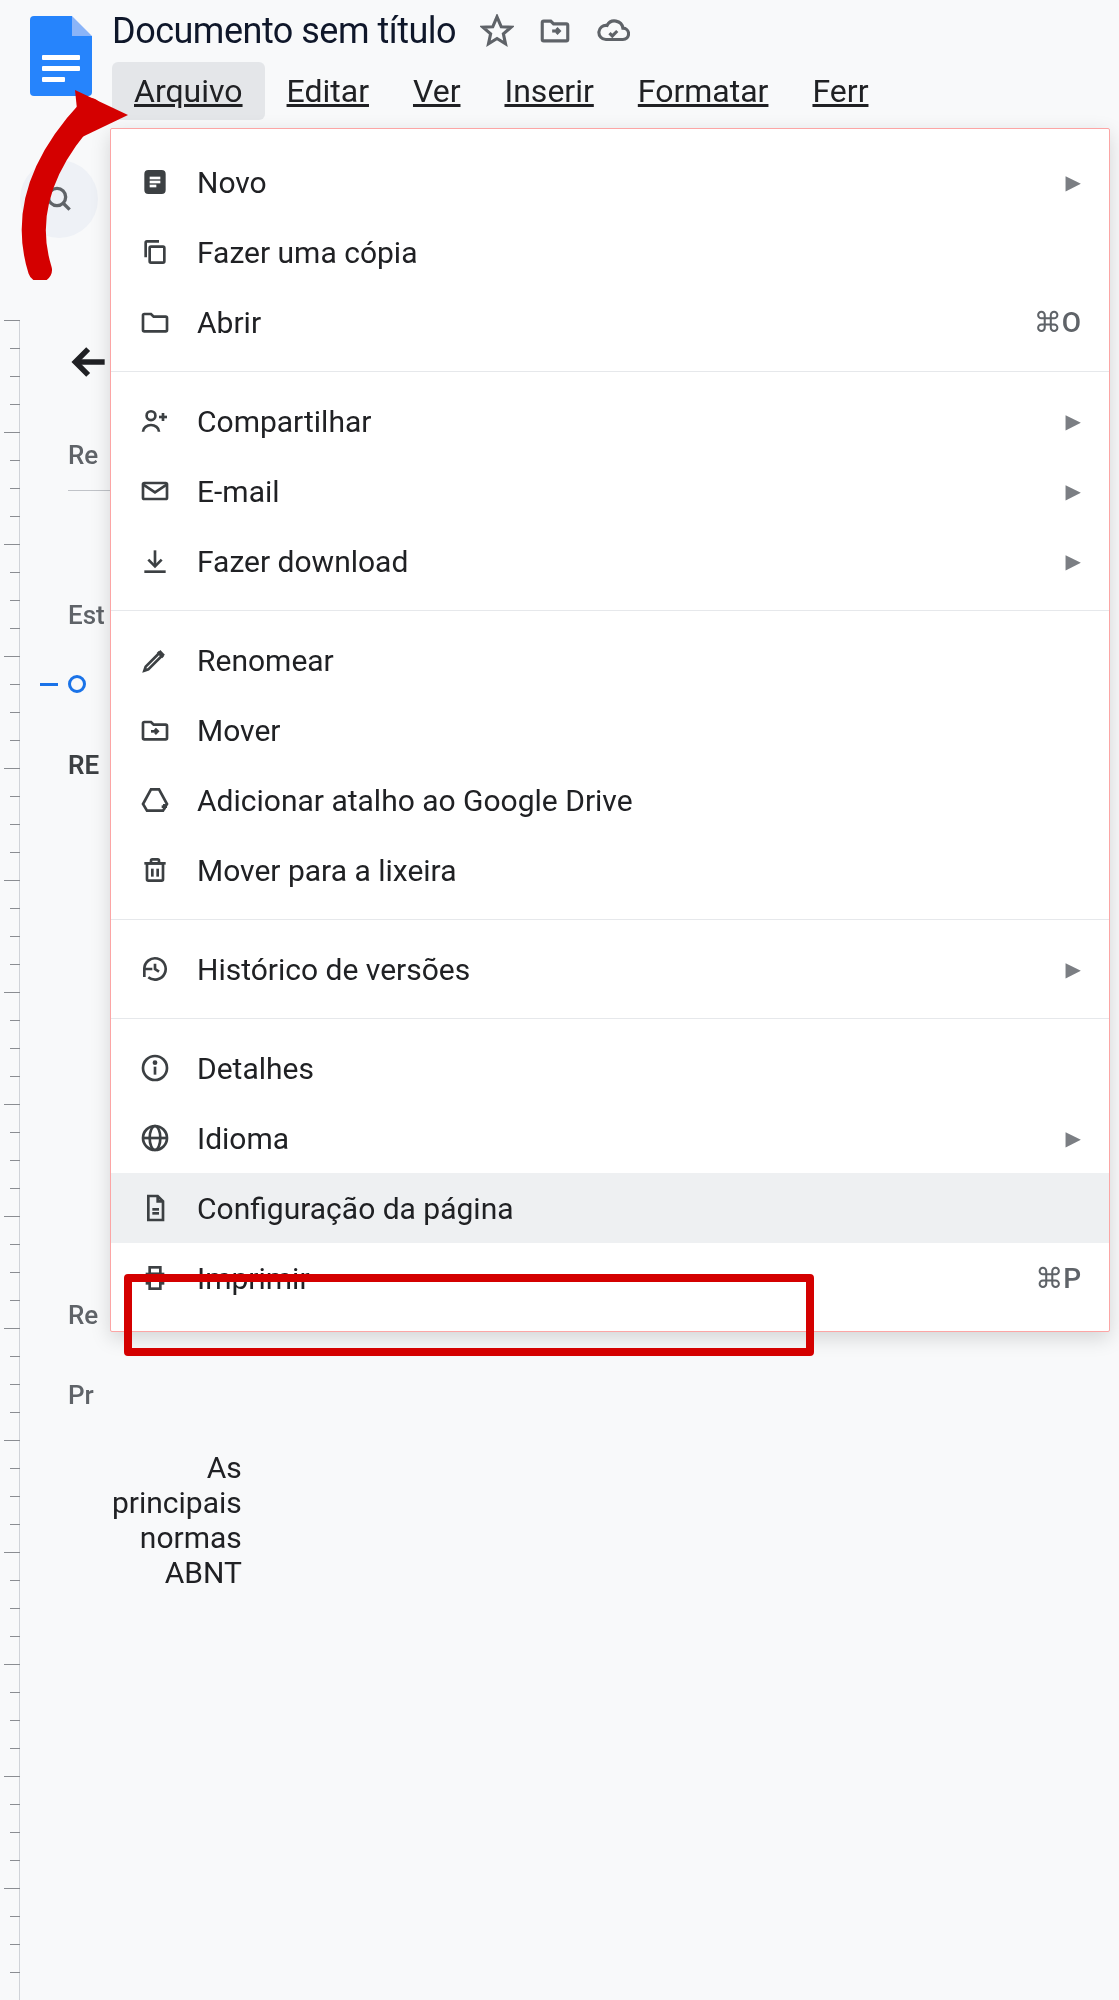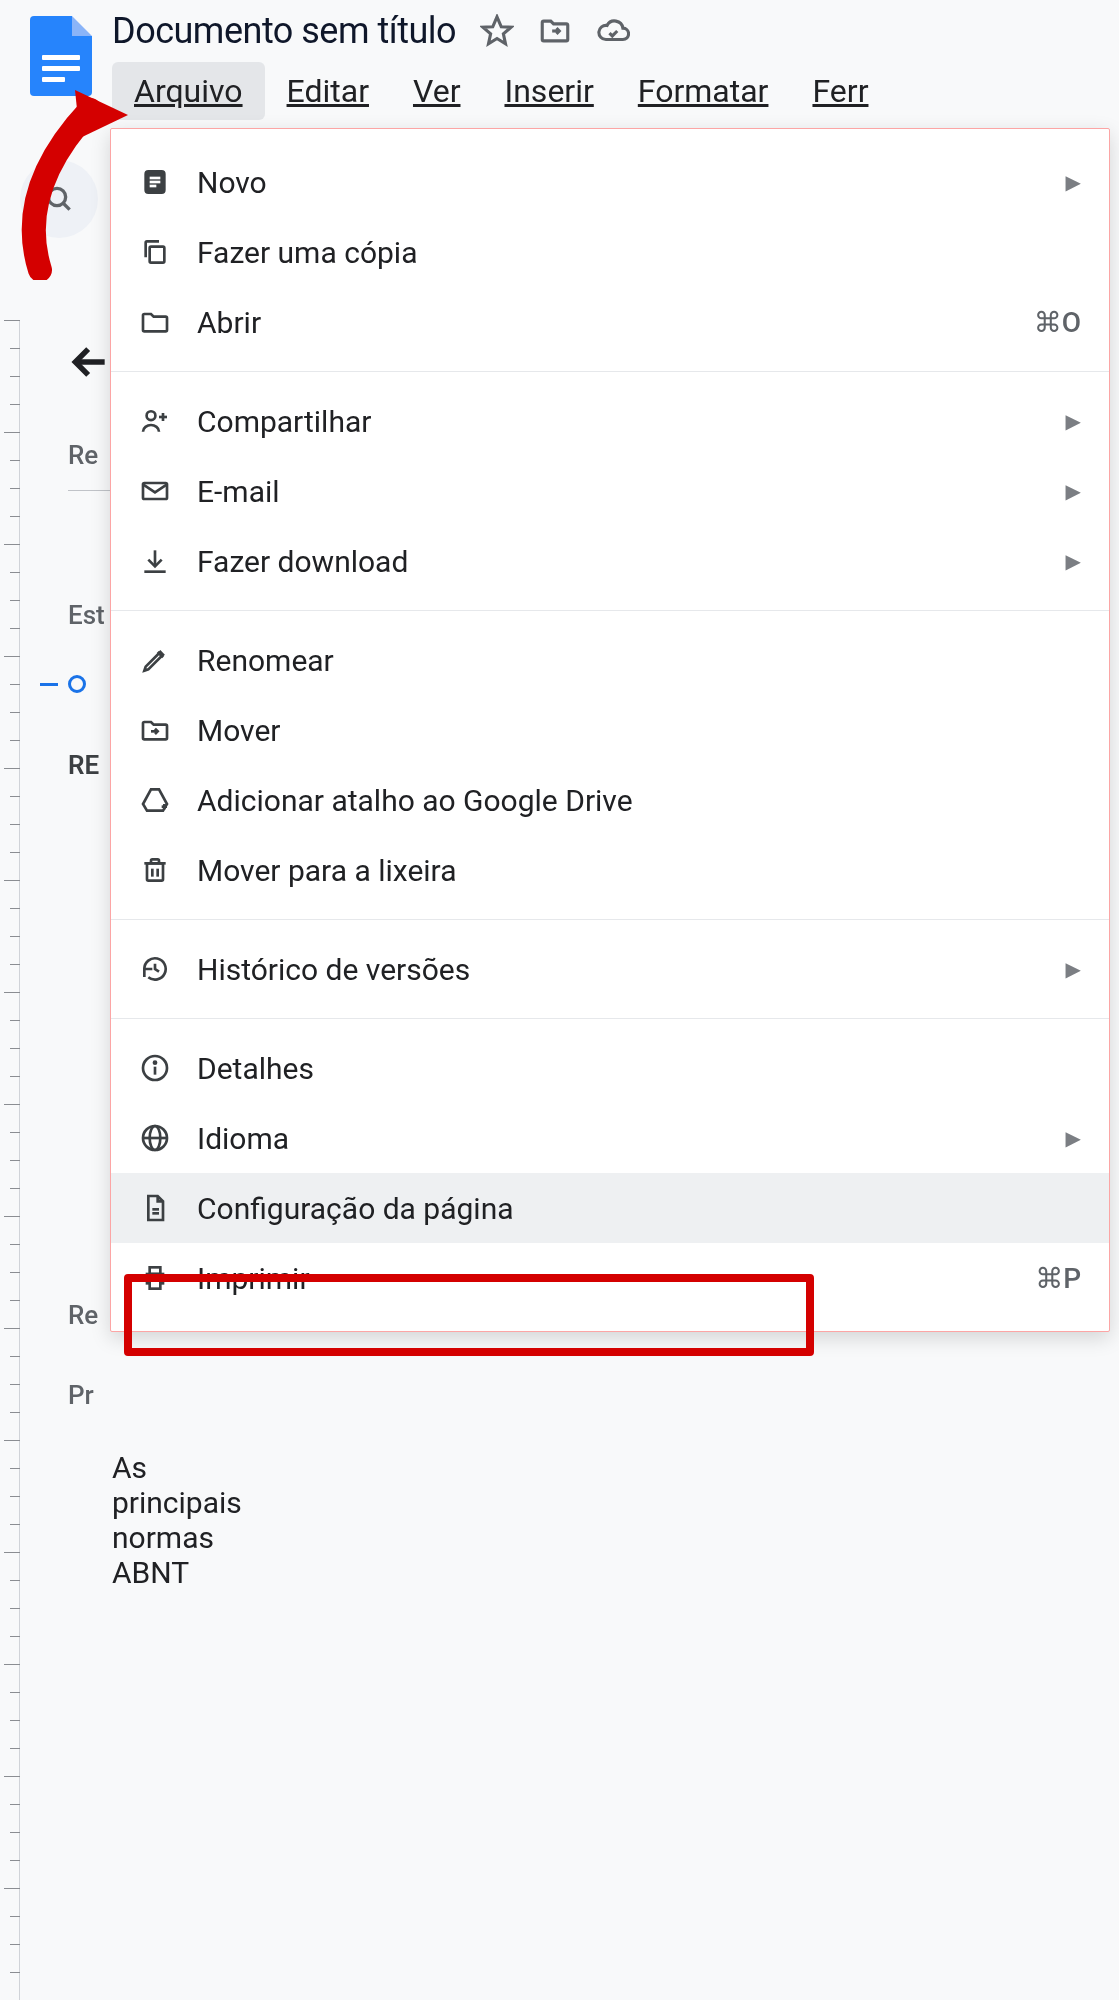--- a/index.html
+++ b/index.html
@@ -65,21 +65,21 @@
   .outline { position:absolute; left:68px; font-size:26px; color:#5f6368; font-weight:500; }
   .outline.res { top:280px; }
   .outline.est { top:440px; }
   .outline.re2 { top:590px; color:#3c4043; font-weight:600;}
   .outline.re3 { top:1140px; color:#5f6368;}
   .outline.pr  { top:1220px; color:#5f6368;}
   .bullet-row { position:absolute; top:515px; left:40px; display:flex; align-items:center; gap:10px;}
   .bullet-dash{ width:18px;height:3px;background:#1a73e8;}
   .bullet-o{ width:18px;height:18px;border:3px solid #1a73e8;border-radius:50%;}
   .hr-outline{ position:absolute; top:330px; left:68px; width:42px; height:1px; background:#c0c3c8;}
-  .doc-text { position:absolute; top:1290px; left:112px; font-size:30px; color:#202124;}
+  .doc-text { position:absolute; top:1290px; left:112px; font-size:30px; color:#202124;text-align:right;}
   
   .menu {
     position:absolute;
     top:128px; left:110px;
     width:1000px;
     background:#fff;
     border:1px solid #fca5a5;
     border-radius:2px;
     box-shadow:0 6px 20px rgba(0,0,0,0.15);
     padding:18px 0;

